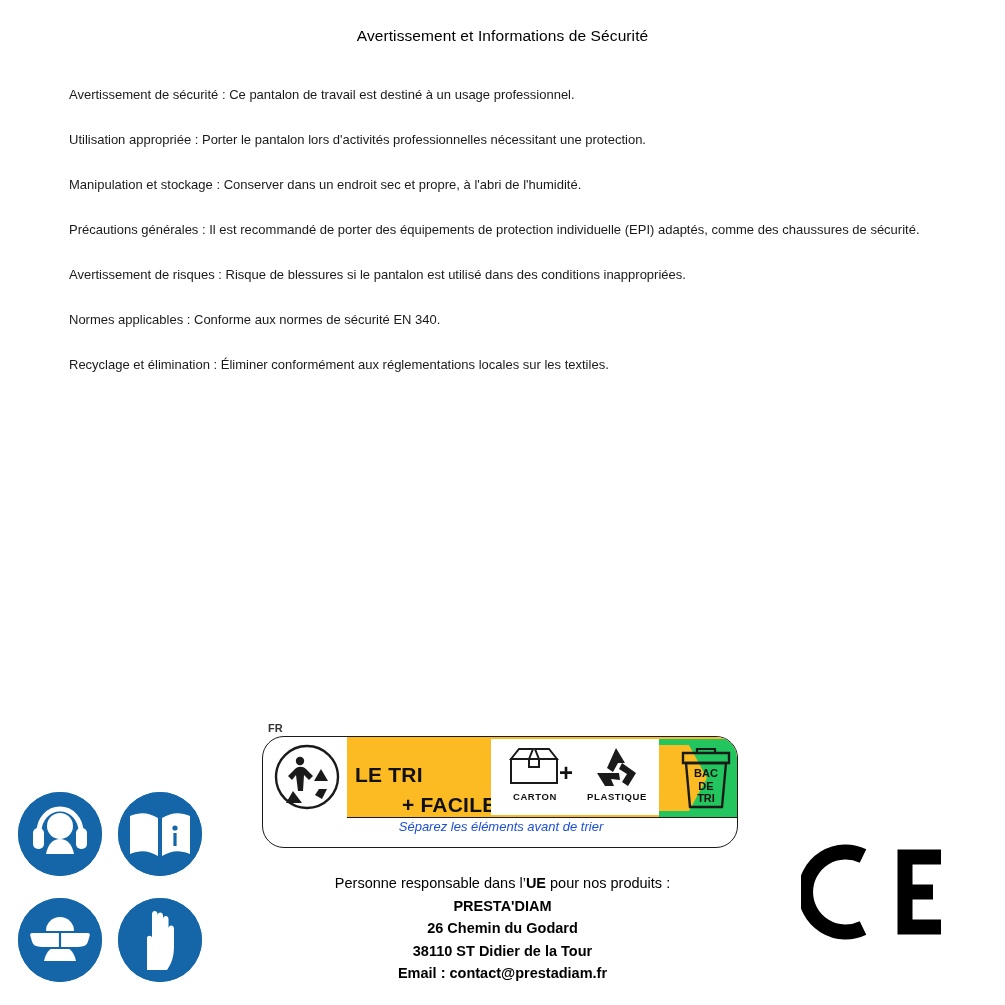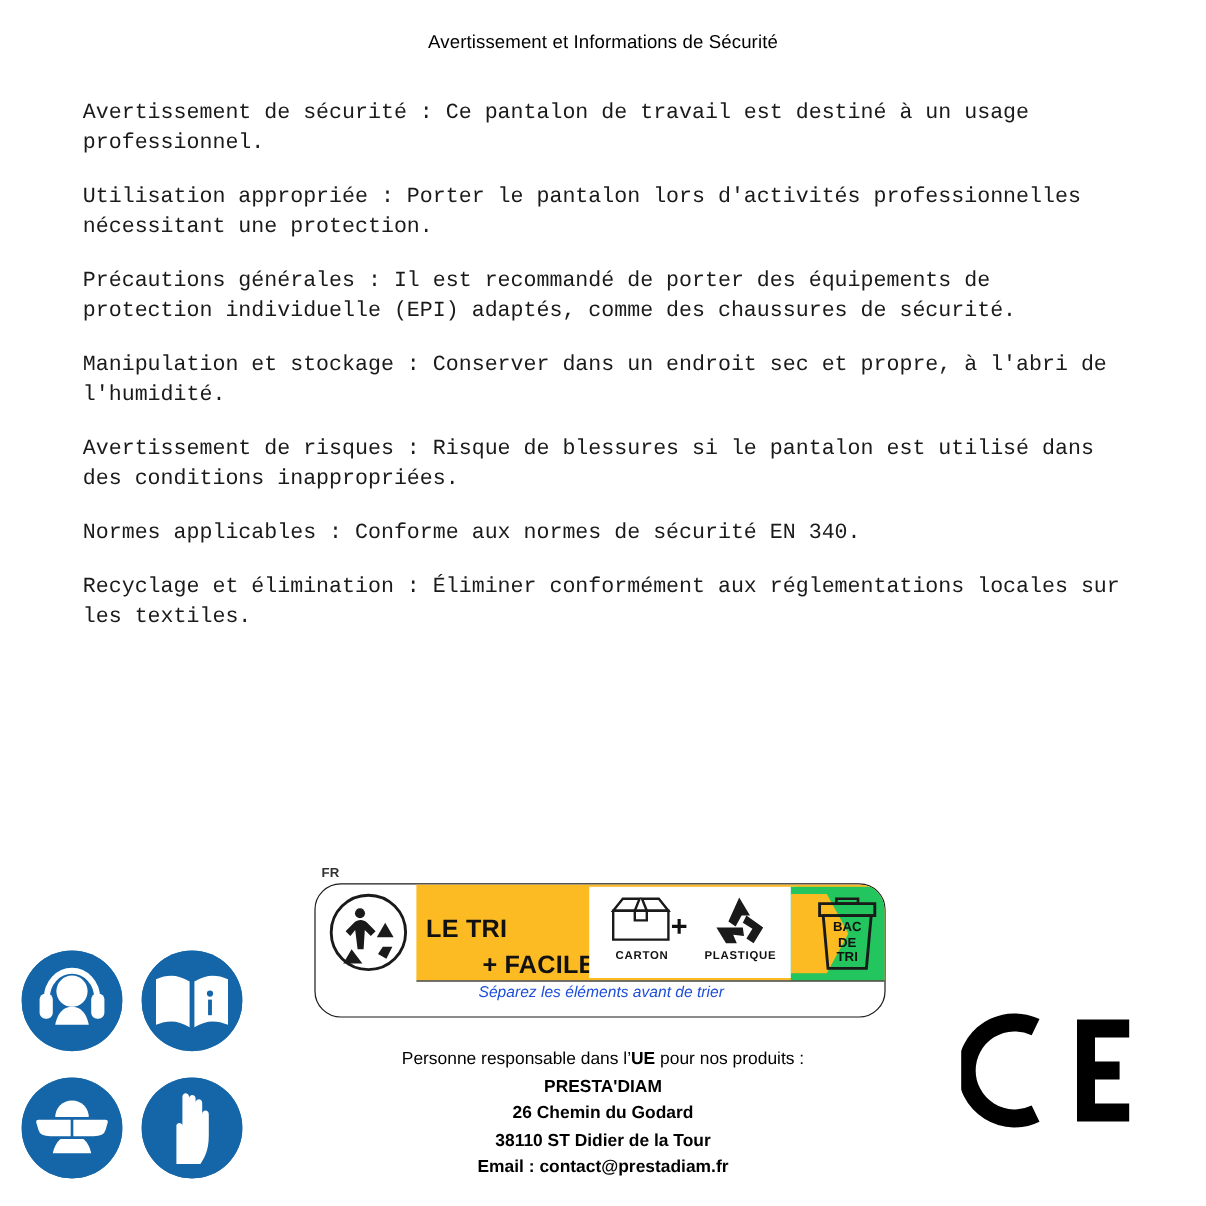--- a/index.html
+++ b/index.html
@@ -34,25 +34,24 @@
   }
 
   
   .para-block {
     position: absolute;
     top: 82px;
     left: 69px;
     width: 868px;
   }
   .para {
-    font-size: 18px;
+    font-size: 13px;
     line-height: 25px;
     margin: 0 0 20px 0;
     color: #1a1a1a;
-    font-family: Liberation Mono, monospace;
   }
 
   
   .picto-grid {
     position: absolute;
     left: 18px;
     top: 792px;
     width: 210px;
     height: 190px;
   }
@@ -199,22 +198,22 @@
 </head>
 <body>
 
 <div id="page">
 
   <div class="doc-title">Avertissement et Informations de Sécurité</div>
 
   <div class="para-block">
     <p class="para">Avertissement de sécurité : Ce pantalon de travail est destiné à un usage professionnel.</p>
     <p class="para">Utilisation appropriée : Porter le pantalon lors d'activités professionnelles nécessitant une protection.</p>
+    <p class="para">Manipulation et stockage : Conserver dans un endroit sec et propre, à l'abri de l'humidité.</p>
     <p class="para">Précautions générales : Il est recommandé de porter des équipements de protection individuelle (EPI) adaptés, comme des chaussures de sécurité.</p>
-    <p class="para">Manipulation et stockage : Conserver dans un endroit sec et propre, à l'abri de l'humidité.</p>
     <p class="para">Avertissement de risques : Risque de blessures si le pantalon est utilisé dans des conditions inappropriées.</p>
     <p class="para">Normes applicables : Conforme aux normes de sécurité EN 340.</p>
     <p class="para">Recyclage et élimination : Éliminer conformément aux réglementations locales sur les textiles.</p>
   </div>
 
   <div class="picto-grid">
 
     <div class="picto p1">
       <svg width="84" height="84" viewBox="0 0 84 84" aria-hidden="true">
         <circle cx="42" cy="42" r="42" fill="#1466a8"></circle>

